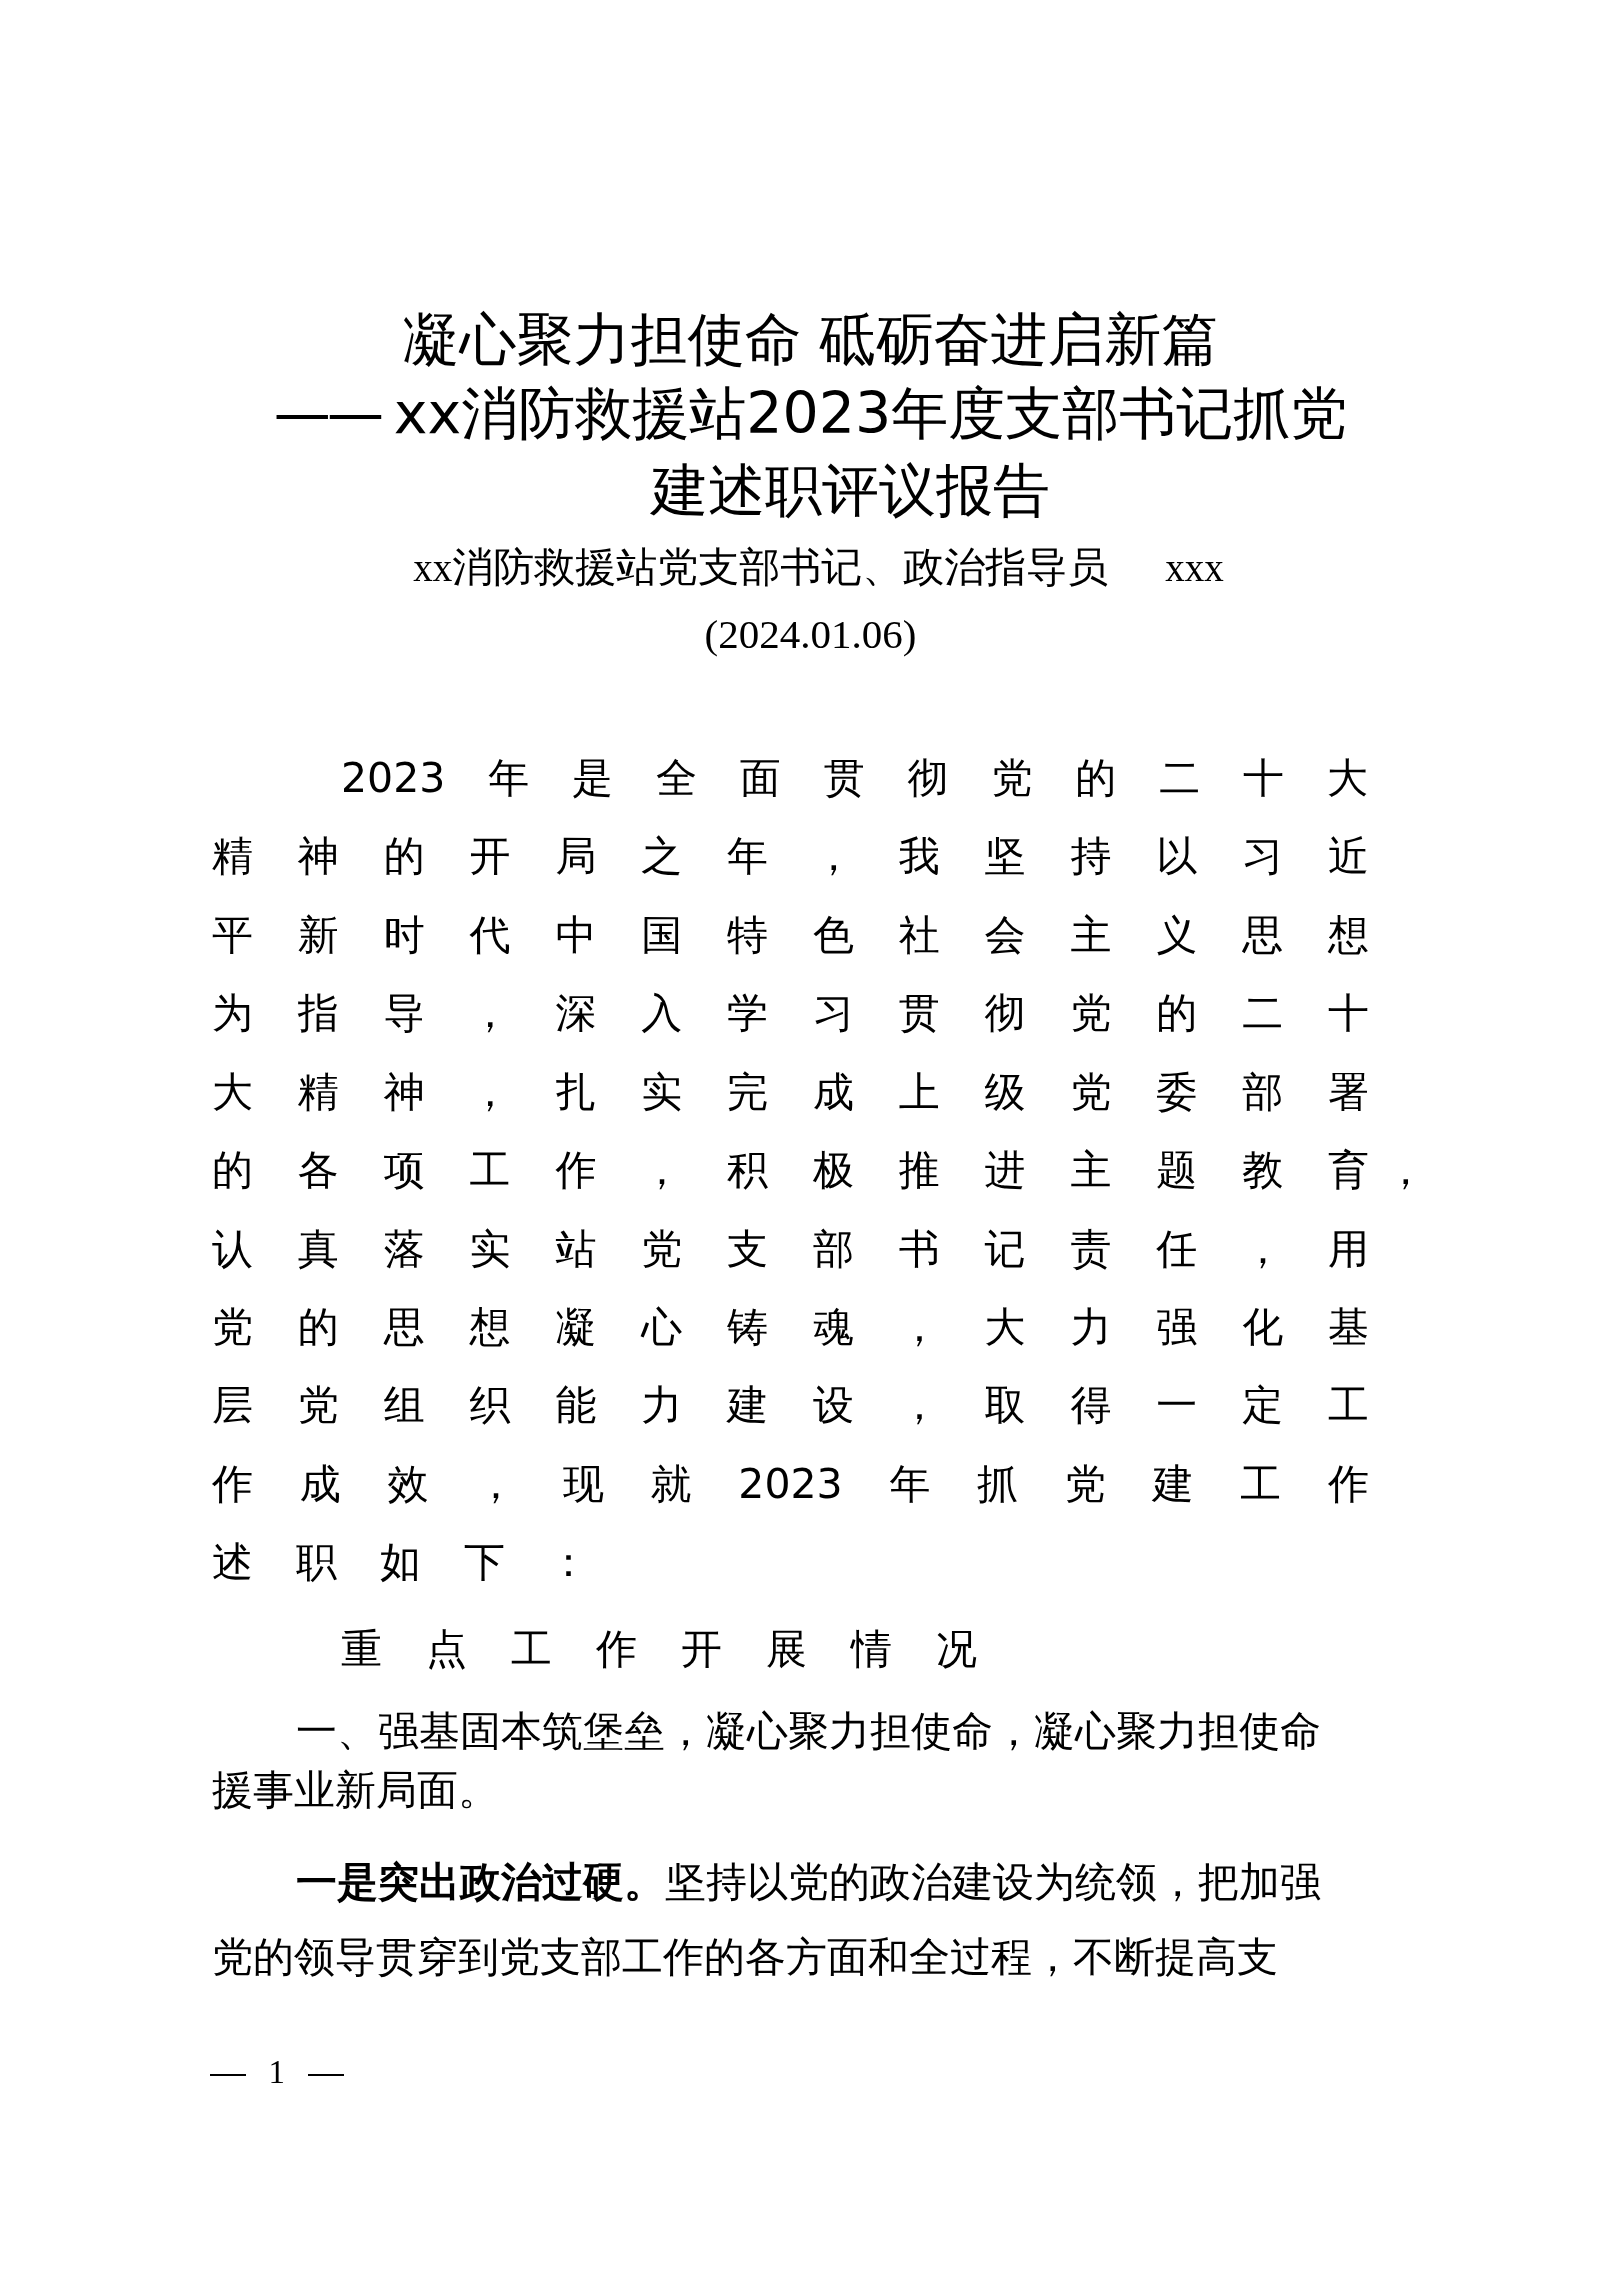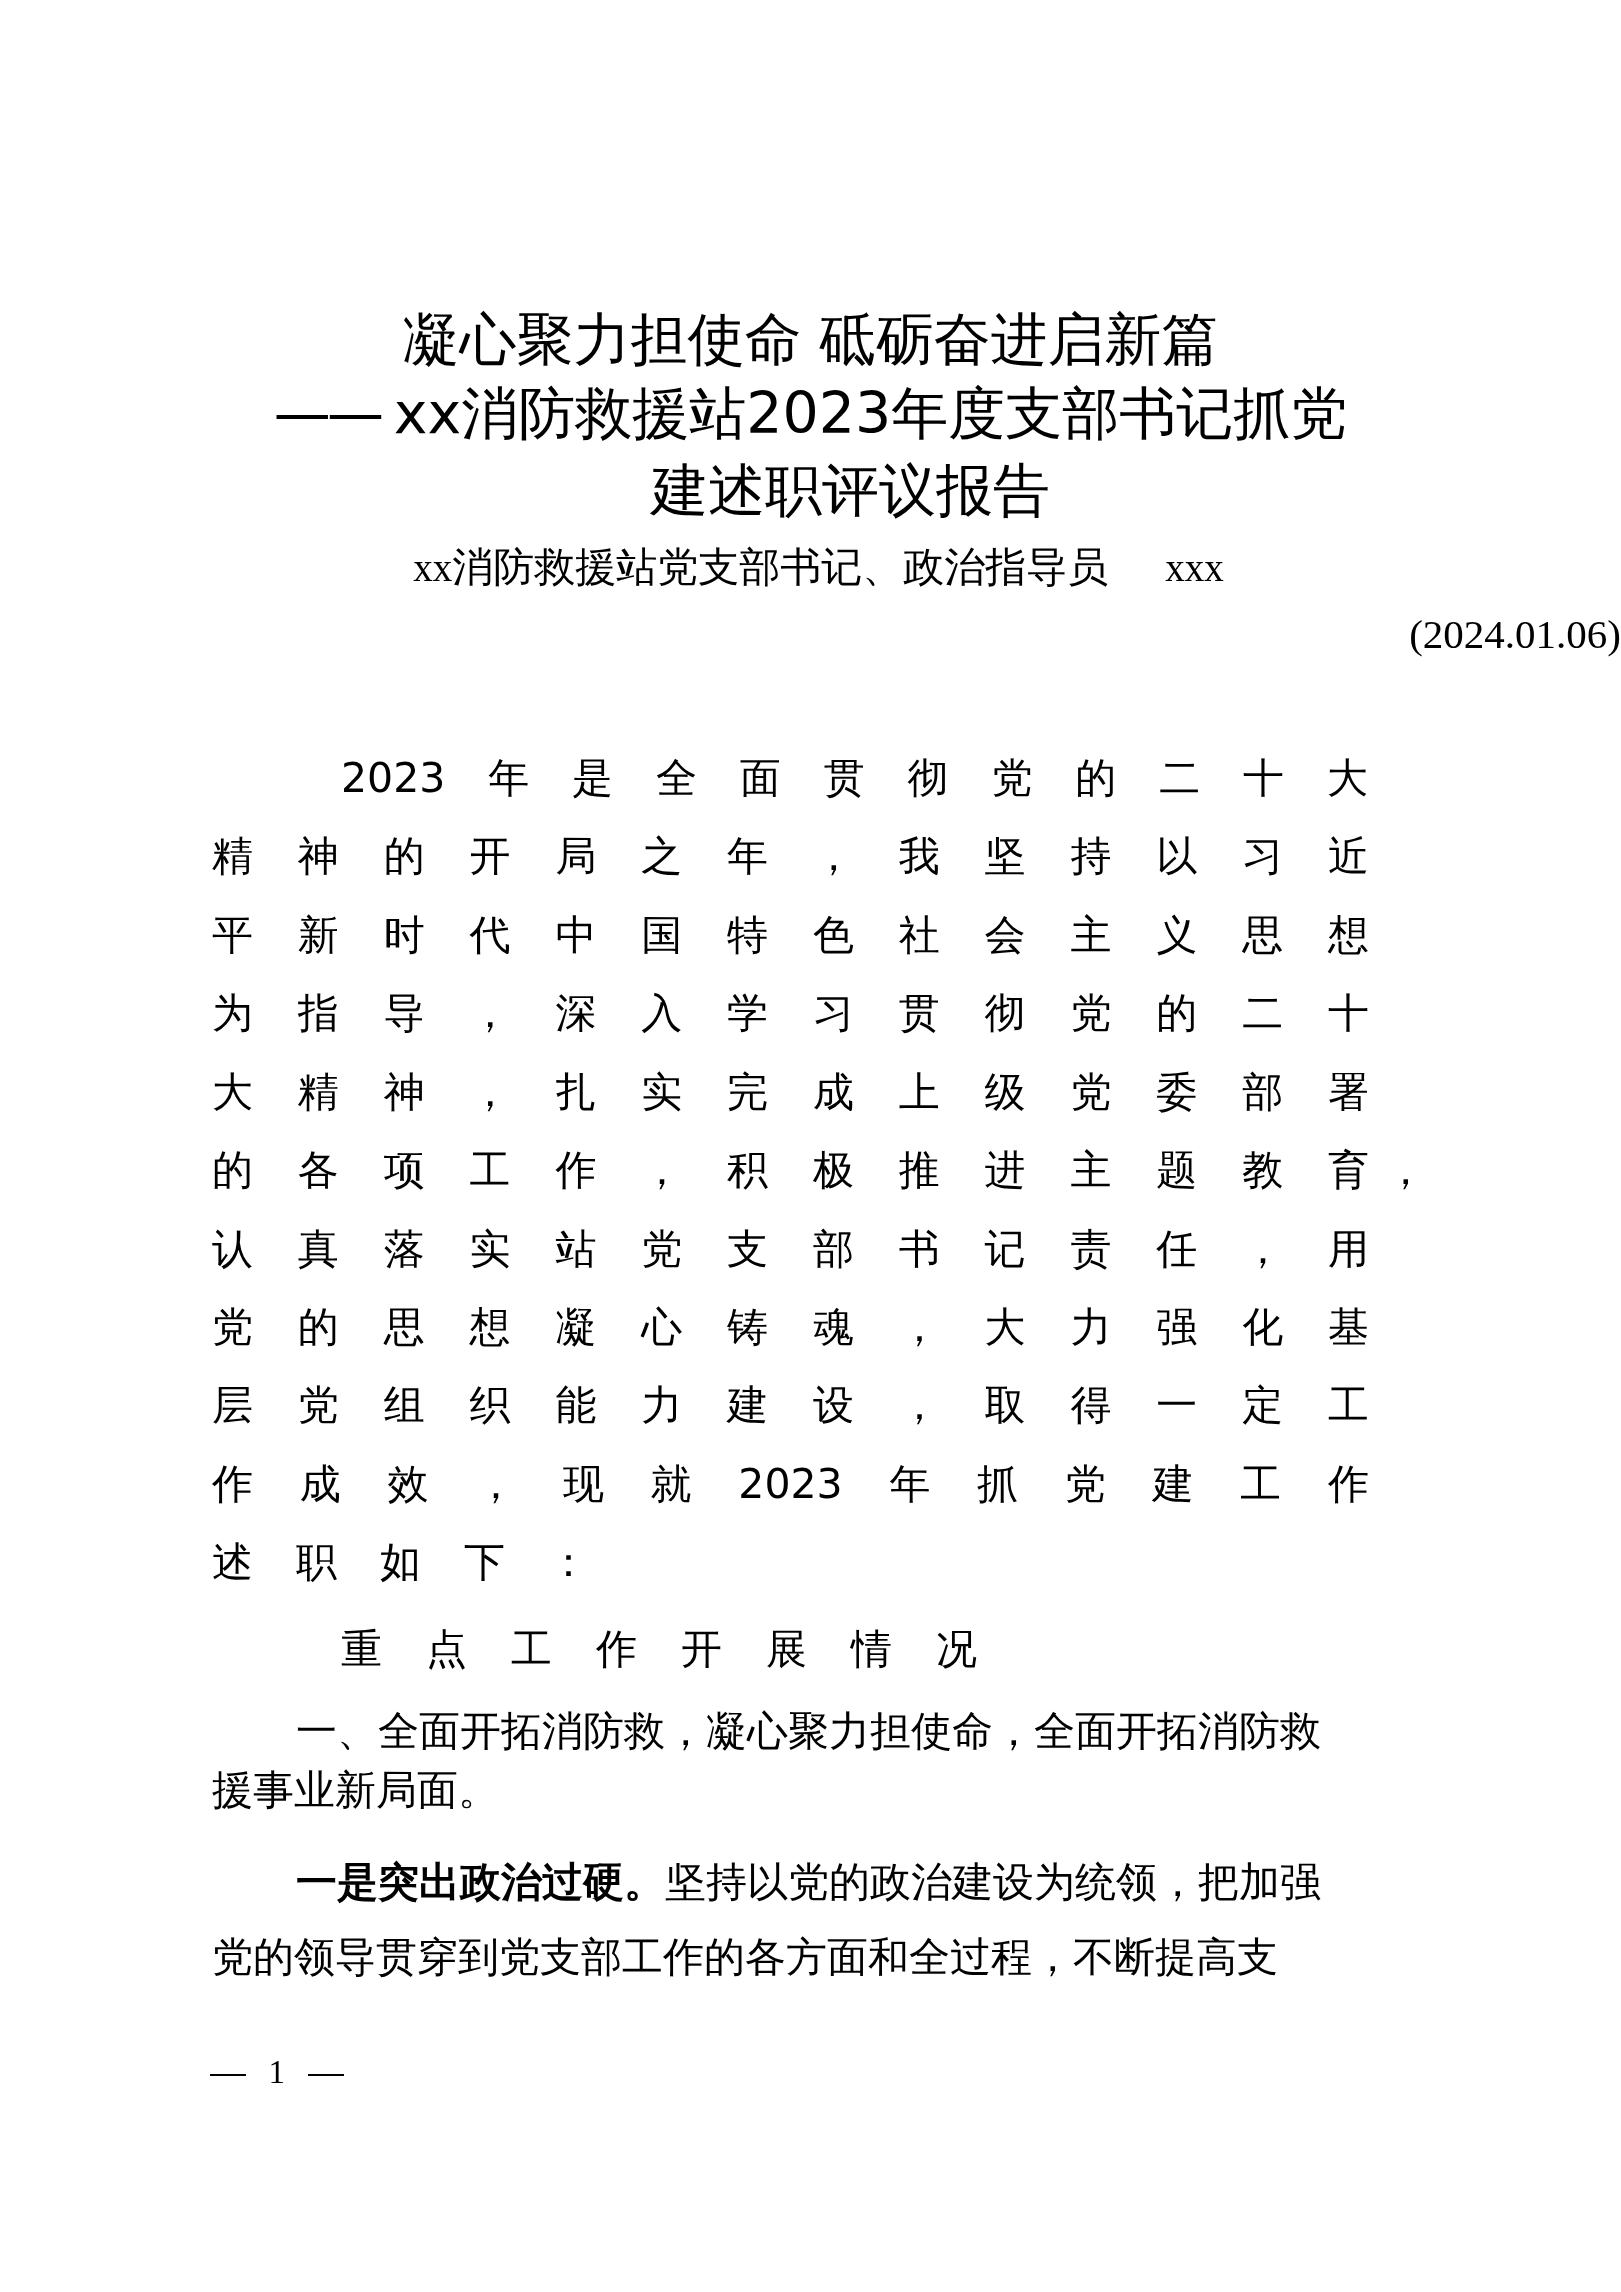--- a/index.html
+++ b/index.html
@@ -7,21 +7,21 @@
          font-family: "DejaVu Sans", sans-serif; color: #000; }
   .page { position: absolute; left: 0; top: 0; width: 1621px; height: 2293px; background: #fff; }
   .title-line { position: absolute; left: 0; width: 1621px; text-align: center;
                 font-family: "DejaVu Sans", sans-serif; font-size: 57px; line-height: 74px;
                 white-space: nowrap; }
   .title-line .dash { letter-spacing: -3.9px; margin-right: 13.7px; }
   .subtitle { position: absolute; left: 8px; width: 1621px; text-align: center;
               font-size: 41px; line-height: 59px; white-space: nowrap; }
   .subtitle .latin { font-family: "Liberation Serif", serif; font-size: 39px; }
   .subtitle .gap { display: inline-block; width: 57px; }
-  .date { position: absolute; left: 0; width: 1621px; text-align: right;
+  .date { position: absolute; left: 0; width: 1621px; text-align: center;
           font-family: "Liberation Serif", serif; font-size: 41px; line-height: 59px; }
   .jline { position: absolute; left: 212px; width: 1157px; height: 78px;
            display: flex; justify-content: space-between; align-items: center;
            font-size: 41px; line-height: 78px; white-space: nowrap; }
   .jline.indent { left: 341px; width: 1027px; }
   .jline.partial { justify-content: flex-start; }
   .jline.partial span { margin-right: 43px; }
   .jline .hang { position: absolute; right: -57px; }
   .heading { position: absolute; left: 341px; top: 1615px; height: 69px;
              display: flex; align-items: center; font-size: 41px; line-height: 69px; }
@@ -225,21 +225,21 @@
       <span>重</span>
       <span>点</span>
       <span>工</span>
       <span>作</span>
       <span>开</span>
       <span>展</span>
       <span>情</span>
       <span>况</span>
     </div>
 
-  <div class="para first" style="top:1694px;">一、全面开拓消防救，凝心聚力担使命，全面开拓消防救</div>
+  <div class="para first" style="top:1694px;">一、强基固本筑堡垒，凝心聚力担使命，凝心聚力担使命</div>
   <div class="para" style="top:1753px;">援事业新局面。</div>
 
   <div class="para" style="top:1920px;">党的领导贯穿到党支部工作的各方面和全过程，不断提高支</div>
   <div class="para first" style="top:1845px;">
     <span class="bold">一是突出政治过硬。</span><span>坚持以党的政治建设为统领，把加强</span>
   </div>
 
   <div class="footer">
     <span class="rule"></span><span class="num">1</span><span class="rule"></span>
   </div>

